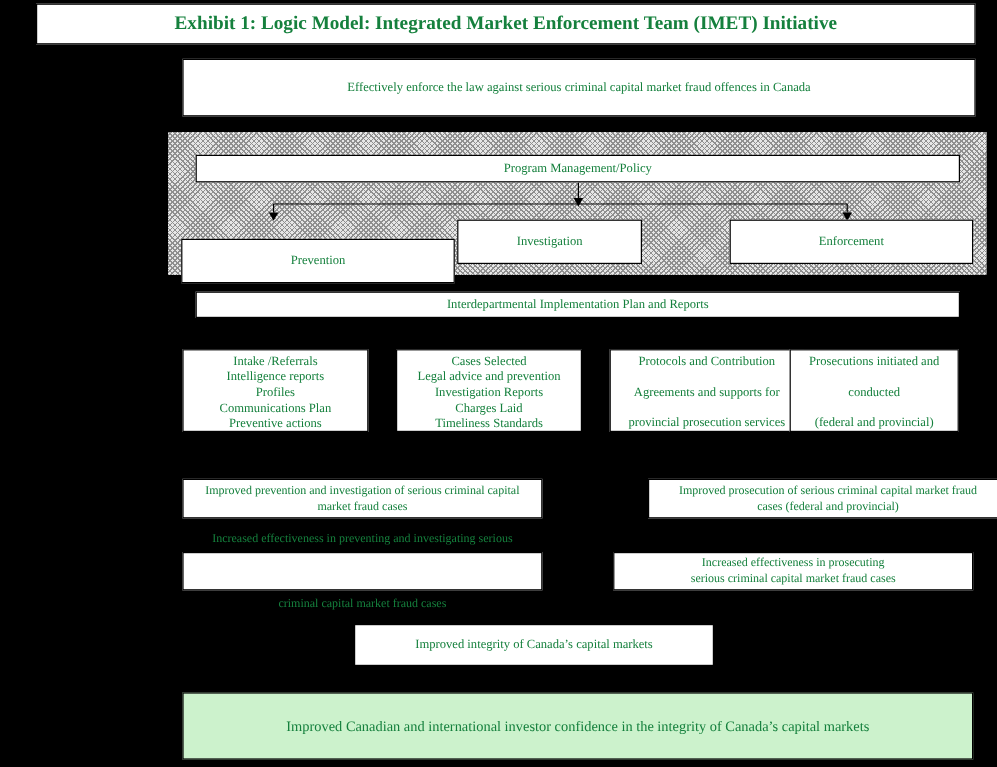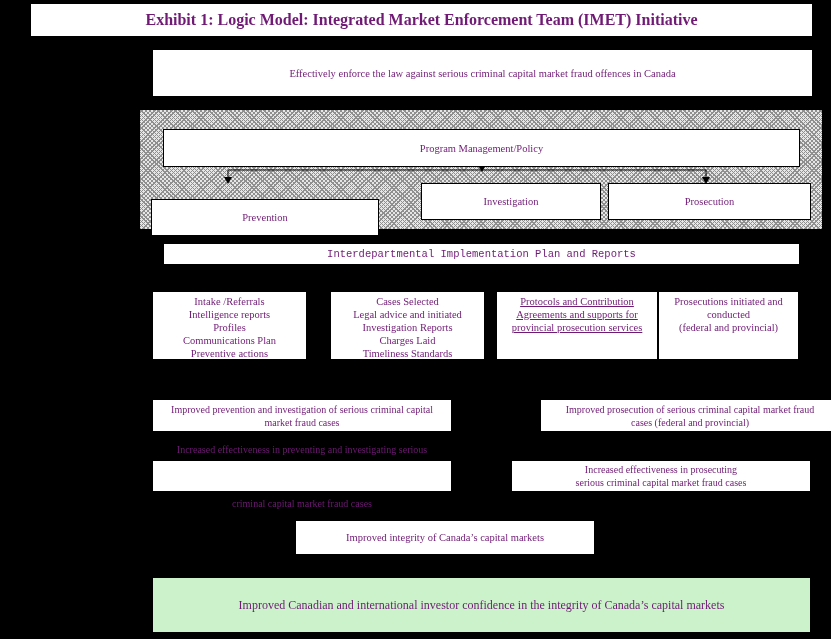--- a/index.html
+++ b/index.html
@@ -1,44 +1,44 @@
 <!DOCTYPE html>
 <html><head>
 <meta charset="utf-8">
 <style>
   html,body{margin:0;padding:0;background:#000;}
   #canvas{
     position:relative;width:831px;height:639px;background:#000;
-    font-family:"Liberation Serif","DejaVu Serif",serif;color:#701a75;
+    font-family:"Liberation Serif","DejaVu Serif",serif;color:#15803d;
     overflow:hidden;
   }
   .box{
     position:absolute;background:#fff;border:1px solid #000;box-sizing:border-box;
     display:flex;flex-direction:column;align-items:center;justify-content:center;
     text-align:center;line-height:13px;
   }
   .title-bar{left:30px;top:3px;width:783px;height:34px;font-size:16px;font-weight:bold;line-height:18px;}
   .objective{left:152px;top:49px;width:661px;height:48px;font-size:10.5px;}
   .hatch{
     position:absolute;left:140px;top:110px;width:682px;height:119px;
     background-color:#c9c9c9;
     background-image:
       repeating-linear-gradient(45deg,#8f8f8f 0,#8f8f8f 1px,transparent 1px,transparent 3px),
       repeating-linear-gradient(-45deg,#8f8f8f 0,#8f8f8f 1px,#e6e6e6 1px,#e6e6e6 3px);
   }
   .arrows{position:absolute;left:0;top:0;}
-  .pm-bar{left:23px;top:19px;width:637px;height:38px;font-size:10.5px;}
+  .pm-bar{left:23px;top:19px;width:637px;height:23px;font-size:10.5px;}
   .stream1{left:11px;top:89px;width:228px;height:37px;font-size:10.5px;}
-  .stream2{left:241px;top:73px;width:180px;height:37px;font-size:10.5px;margin-left:40px;}
+  .stream2{left:241px;top:73px;width:154px;height:37px;font-size:10.5px;}
   .stream3{left:468px;top:73px;width:203px;height:37px;font-size:10.5px;}
-  .plan-bar{left:163px;top:243px;width:637px;height:22px;font-size:10.5px;font-family:Liberation Mono, monospace;}
-  .outbox{top:291px;height:69px;font-size:10.5px;justify-content:flex-start;padding-top:3px;}
+  .plan-bar{left:163px;top:243px;width:637px;height:22px;font-size:10.5px;}
+  .outbox{top:291px;height:69px;font-size:10.5px;justify-content:space-between;padding-top:3px;}
   .out1{left:152px;width:155px;}
   .out2{left:330px;width:155px;}
-  .out3{left:496px;width:162px;text-decoration:underline;}
+  .out3{left:508px;width:162px;}
   .out4{left:658px;width:141px;}
   .outbox .ln{width:100%;}
   .outcome{font-size:10px;}
   .outcome .ln{white-space:nowrap;}
   .imm-left{left:152px;top:399px;width:300px;height:33px;}
   .imm-right{left:540px;top:399px;width:300px;height:33px;}
   .int-left{left:152px;top:460px;width:300px;height:32px;gap:41px;}
   .int-right{left:511px;top:460px;width:300px;height:32px;justify-content:center;}
   .integrity{left:295px;top:520px;width:300px;height:35px;font-size:10.5px;}
   .ultimate{left:152px;top:577px;width:659px;height:56px;font-size:12px;background:#ccf2cc;}
@@ -58,36 +58,36 @@
       <polygon points="338,55 346,55 342,62" fill="#000"></polygon>
       <line x1="88" y1="60" x2="566" y2="60" stroke="#000" stroke-width="1"></line>
       <line x1="88" y1="60" x2="88" y2="67" stroke="#000" stroke-width="1"></line>
       <polygon points="84,67 92,67 88,74" fill="#000"></polygon>
       <line x1="566" y1="60" x2="566" y2="67" stroke="#000" stroke-width="1"></line>
       <polygon points="562,67 570,67 566,74" fill="#000"></polygon>
     </svg>
     <div class="box pm-bar">Program Management/Policy</div>
     <div class="box stream1">Prevention</div>
     <div class="box stream2">Investigation</div>
-    <div class="box stream3">Prosecution</div>
+    <div class="box stream3">Enforcement</div>
   </div>
 
   <div class="box plan-bar">Interdepartmental Implementation Plan and Reports</div>
 
   <div class="box outbox out1">
     <div class="ln">Intake /Referrals</div>
     <div class="ln">Intelligence reports</div>
     <div class="ln">Profiles</div>
     <div class="ln">Communications Plan</div>
     <div class="ln">Preventive actions</div>
   </div>
 
   <div class="box outbox out2">
     <div class="ln">Cases Selected</div>
-    <div class="ln">Legal advice and initiated</div>
+    <div class="ln">Legal advice and prevention</div>
     <div class="ln">Investigation Reports</div>
     <div class="ln">Charges Laid</div>
     <div class="ln">Timeliness Standards</div>
   </div>
 
   <div class="box outbox out3">
     <div class="ln">Protocols and Contribution</div>
     <div class="ln">Agreements and supports for</div>
     <div class="ln">provincial prosecution services</div>
   </div>

